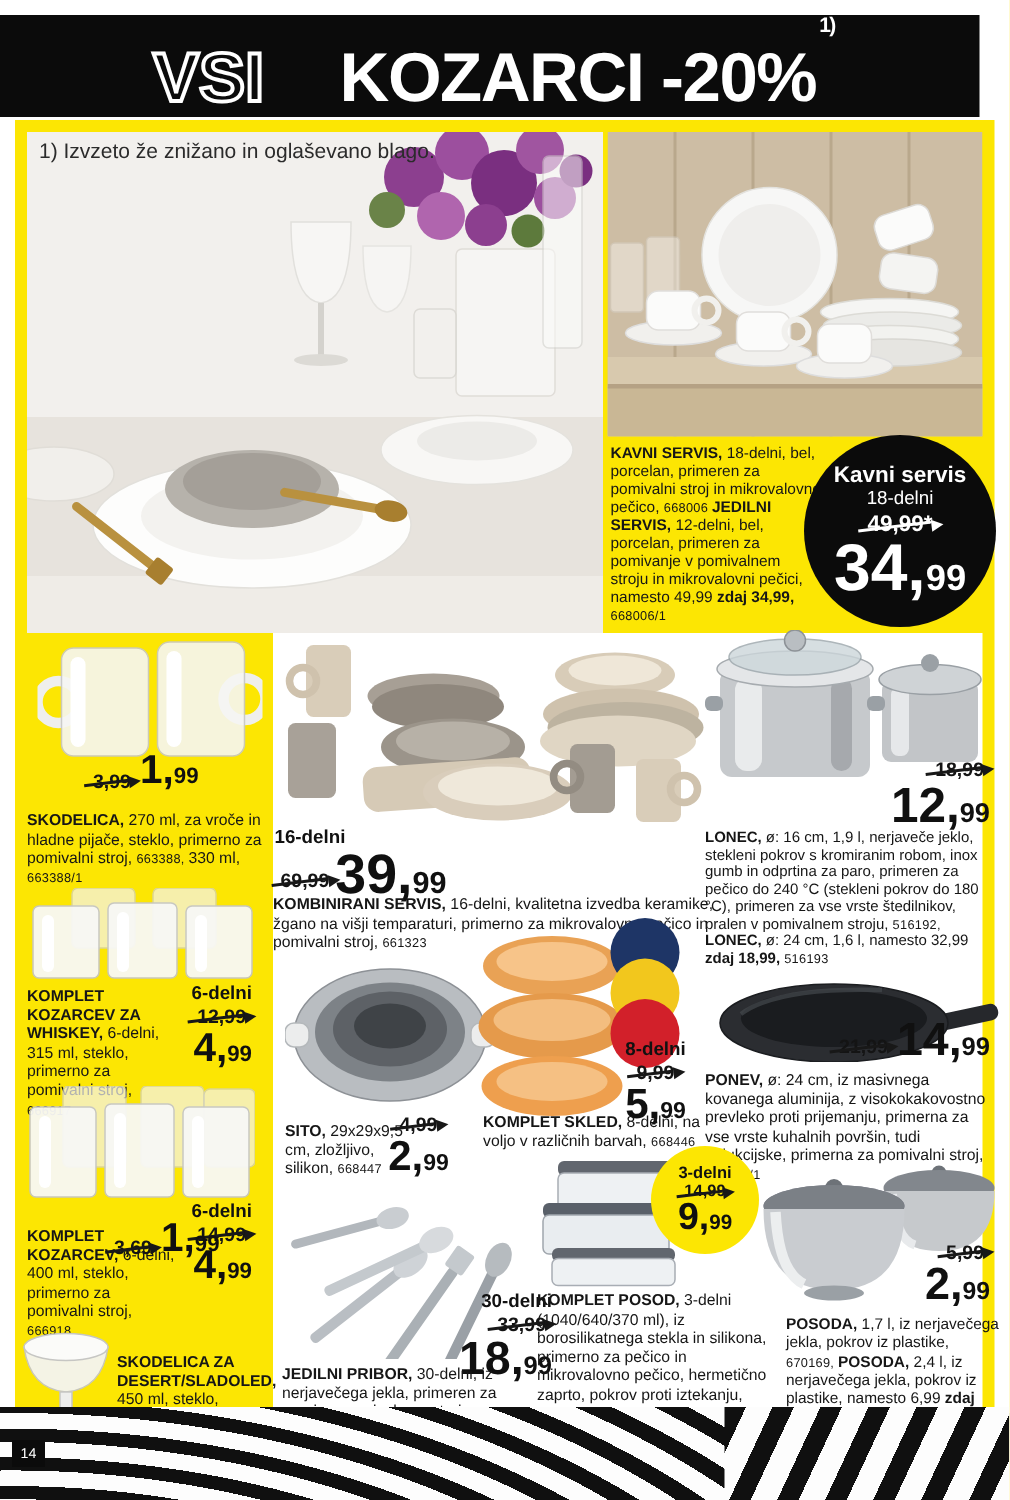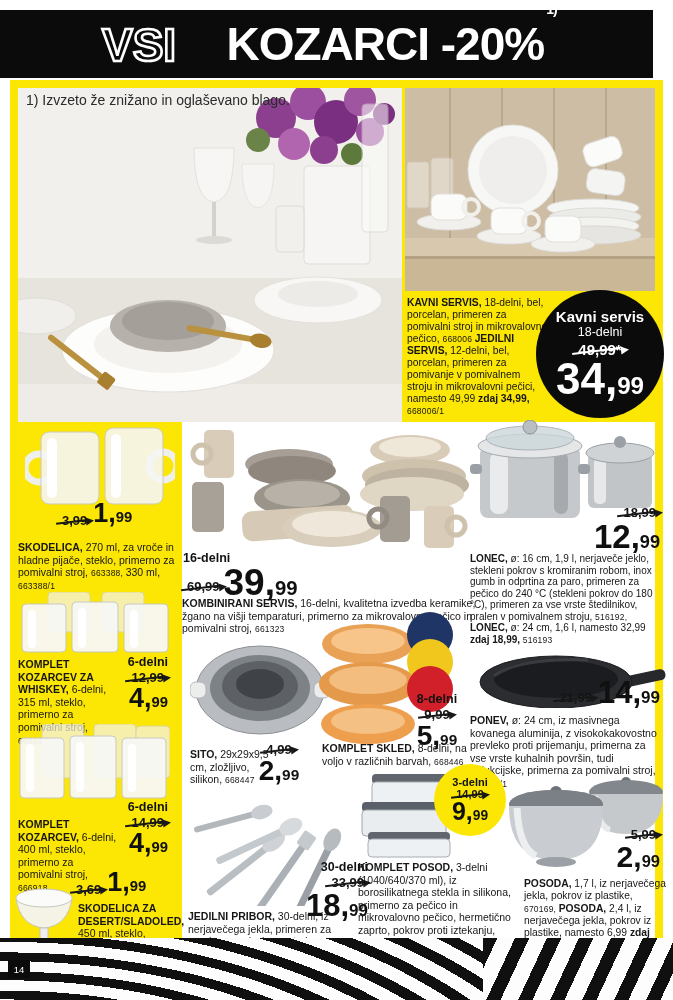--- a/index.html
+++ b/index.html
@@ -2,21 +2,21 @@
 <html><head>
 <meta charset="utf-8">
 <style>
   * { margin:0; padding:0; box-sizing:border-box; }
   html,body { background:#ffffff; }
   body { font-family:"Liberation Sans","DejaVu Sans",sans-serif; color:#141414; }
   #page { position:relative; width:673px; height:1000px; background:#ffffff; overflow:hidden; }
 
   
   #banner { position:absolute; left:0; top:10px; width:653px; height:68px; background:#0b0b0b;
-            display:flex; align-items:center; justify-content:center; }
+            display:flex; align-items:flex-end; justify-content:center; }
   #banner .rest { color:#ffffff; font-weight:800; font-size:46px; letter-spacing:-1px; margin-left:10px; }
   #banner sup { color:#ffffff; font-weight:700; font-size:14px; vertical-align:top; position:relative; top:-16px; left:2px; }
 
   
   #ybox { position:absolute; left:10px; top:80px; width:653px; height:872px; background:#fce603; }
   #whitebox { position:absolute; left:182px; top:422px; width:473px; height:530px; background:#ffffff; }
 
   #note { position:absolute; left:26px; top:92px; width:370px; font-size:14px; color:#2b2b2b; z-index:5; }
 
   .art { position:absolute; }
@@ -64,21 +64,21 @@
   #circ-posod .old { font-size:11px; padding:0 3px; }
   #circ-posod .price { font-size:25px; }
 
   
   #pr-skod   { left:58px;  top:501px; }
   #t-skod    { left:18px;  top:541px; width:168px; }
   #col-whisk { left:104px; top:655px; width:64px; }
   #t-whisk   { left:18px;  top:658px; width:102px; }
   #col-koz   { left:100px; top:800px; width:68px; }
   #t-koz     { left:18px;  top:818px; width:100px; }
-  #pr-desert { left:72px;  top:870px; }
+  #pr-desert { left:72px;  top:812px;align-items:flex-end; }
   #t-desert  { left:78px;  top:902px; width:112px; }
 
   #grp-kombi { position:absolute; left:183px; top:551px; }
   #grp-kombi .row { display:flex; align-items:flex-start; }
   #grp-kombi .old { margin-top:14px; }
   #t-kombi   { left:182px; top:597px; width:300px; }
   #t-sito    { left:190px; top:748px; width:86px; }
   #pr-sito   { left:240px; top:741px; width:78px; }
   #col-sklede{ left:402px; top:692px; width:70px; }
   #t-sklede  { left:322px; top:742px; width:152px; }

